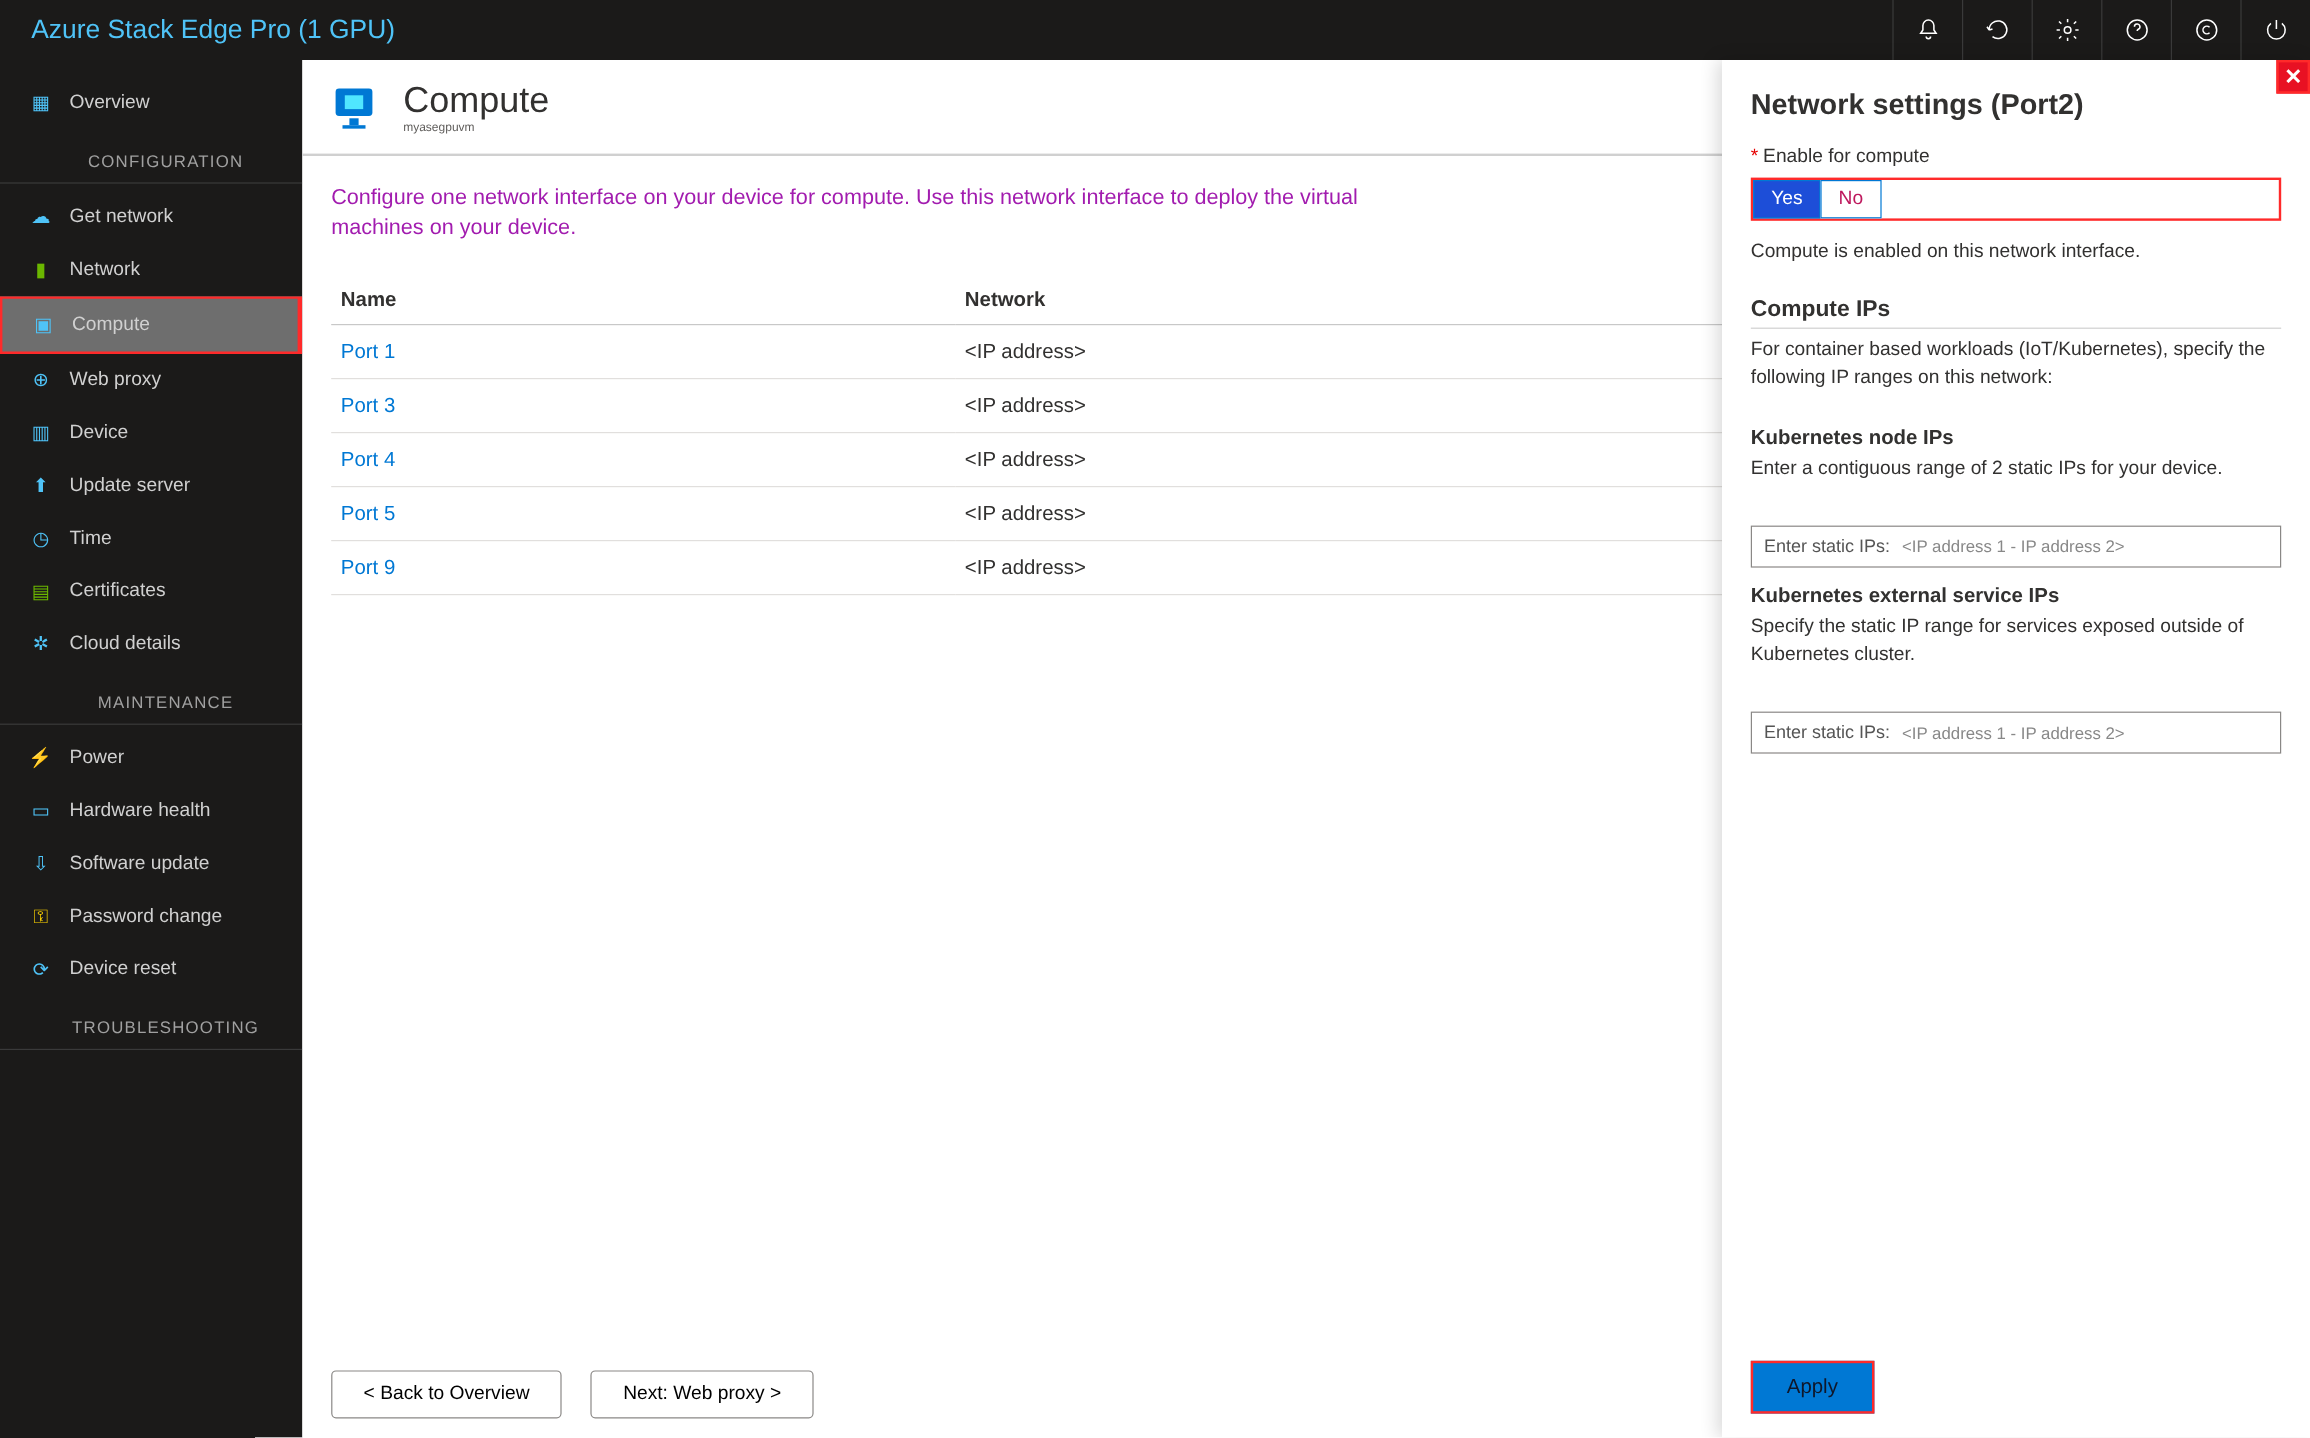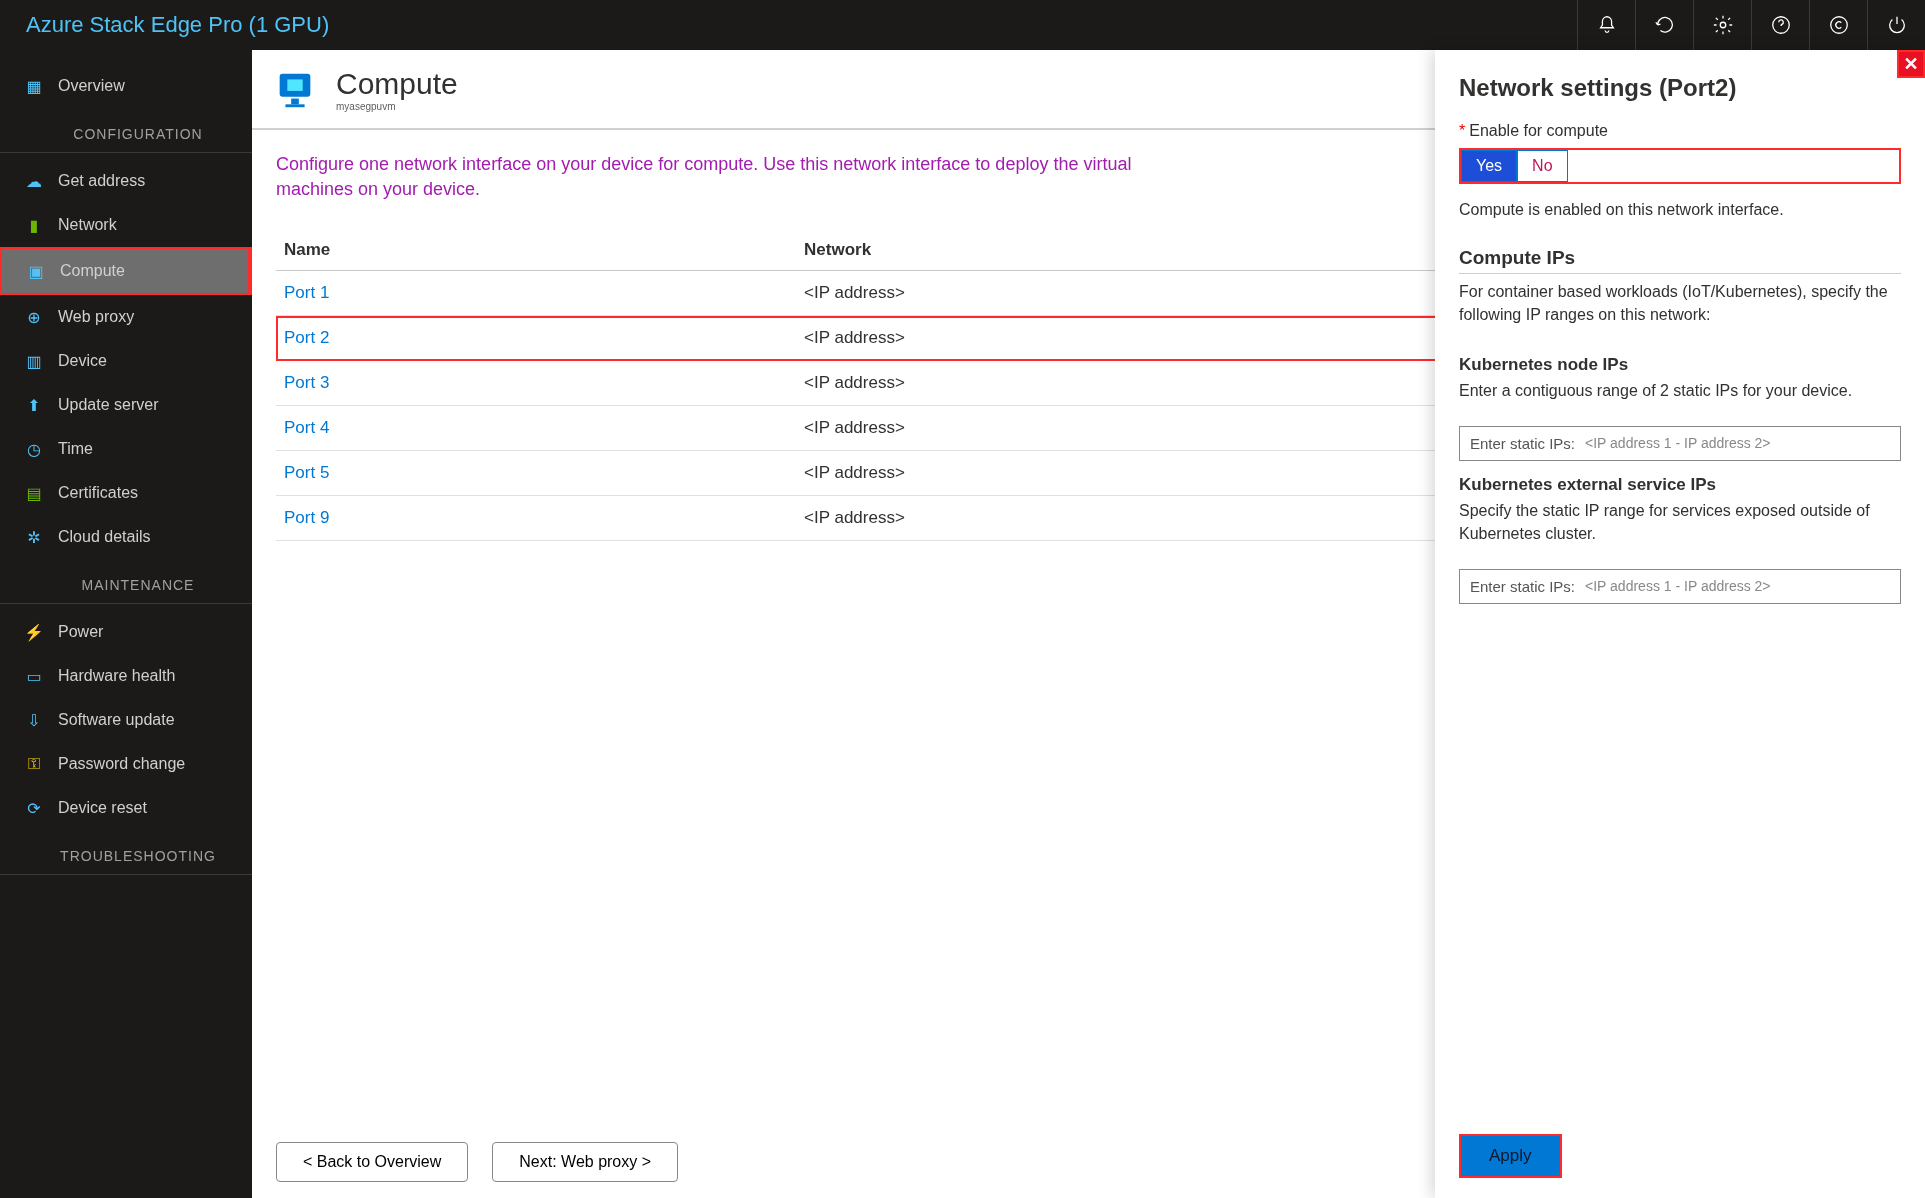--- a/index.html
+++ b/index.html
@@ -170,23 +170,23 @@
   .toggle span.on { background: #1d4ed8; color: #fff; }
   .toggle span.off { background: #fff; color: #be185d; text-align: center; }
   .panel p { font-size: 16px; line-height: 1.45; margin-bottom: 14px; }
   .panel h3 { font-size: 19px; font-weight: 600; margin: 12px 0 6px 0; border-bottom: 1px solid #d0d0d0; padding-bottom: 4px; }
   .panel h4 { font-size: 17px; font-weight: 600; margin: 14px 0 4px 0; }
   .ip-input {
     border: 1px solid #8a8886;
     padding: 8px 10px;
     width: 100%;
     display: flex;
-    align-items: flex-start;
+    align-items: center;
     gap: 10px;
-    margin-top: 10px;
+    margin-top: 22px;
   }
   .ip-input .lbl { color: #555; font-size: 15px; }
   .ip-input .ph { color: #888; font-size: 14px; }
   .panel .apply {
     margin-top: auto;
     align-self: flex-start;
     background: #0078d4;
     color: #0f172a;
     border: 2px solid #ff2a2a;
     padding: 10px 28px;
@@ -239,21 +239,21 @@
 <div class="layout">
   <div class="sidebar">
     <div class="nav-item">
       <span class="icn" style="color:#4fc3f7">▦</span>
       <span>Overview</span>
     </div>
 
     <div class="nav-section-label">CONFIGURATION</div>
     <div class="nav-item">
       <span class="icn" style="color:#4fc3f7">☁</span>
-      <span>Get address</span>
+      <span>Get network</span>
     </div>
     <div class="nav-item">
       <span class="icn" style="color:#6bb700">▮</span>
       <span>Network</span>
     </div>
     <div class="nav-item active">
       <span class="icn" style="color:#4fc3f7">▣</span>
       <span>Compute</span>
     </div>
     <div class="nav-item">
@@ -329,24 +329,20 @@
           <tr>
             <th>Name</th>
             <th>Network</th>
           </tr>
         </thead>
         <tbody>
           <tr>
               <td class="pname"><a>Port 1</a></td>
               <td>&lt;IP address&gt;</td>
             </tr>
-          <tr class="hl">
-              <td class="pname"><a>Port 2</a></td>
-              <td>&lt;IP address&gt;</td>
-            </tr>
           <tr>
               <td class="pname"><a>Port 3</a></td>
               <td>&lt;IP address&gt;</td>
             </tr>
           <tr>
               <td class="pname"><a>Port 4</a></td>
               <td>&lt;IP address&gt;</td>
             </tr>
           <tr>
               <td class="pname"><a>Port 5</a></td>

